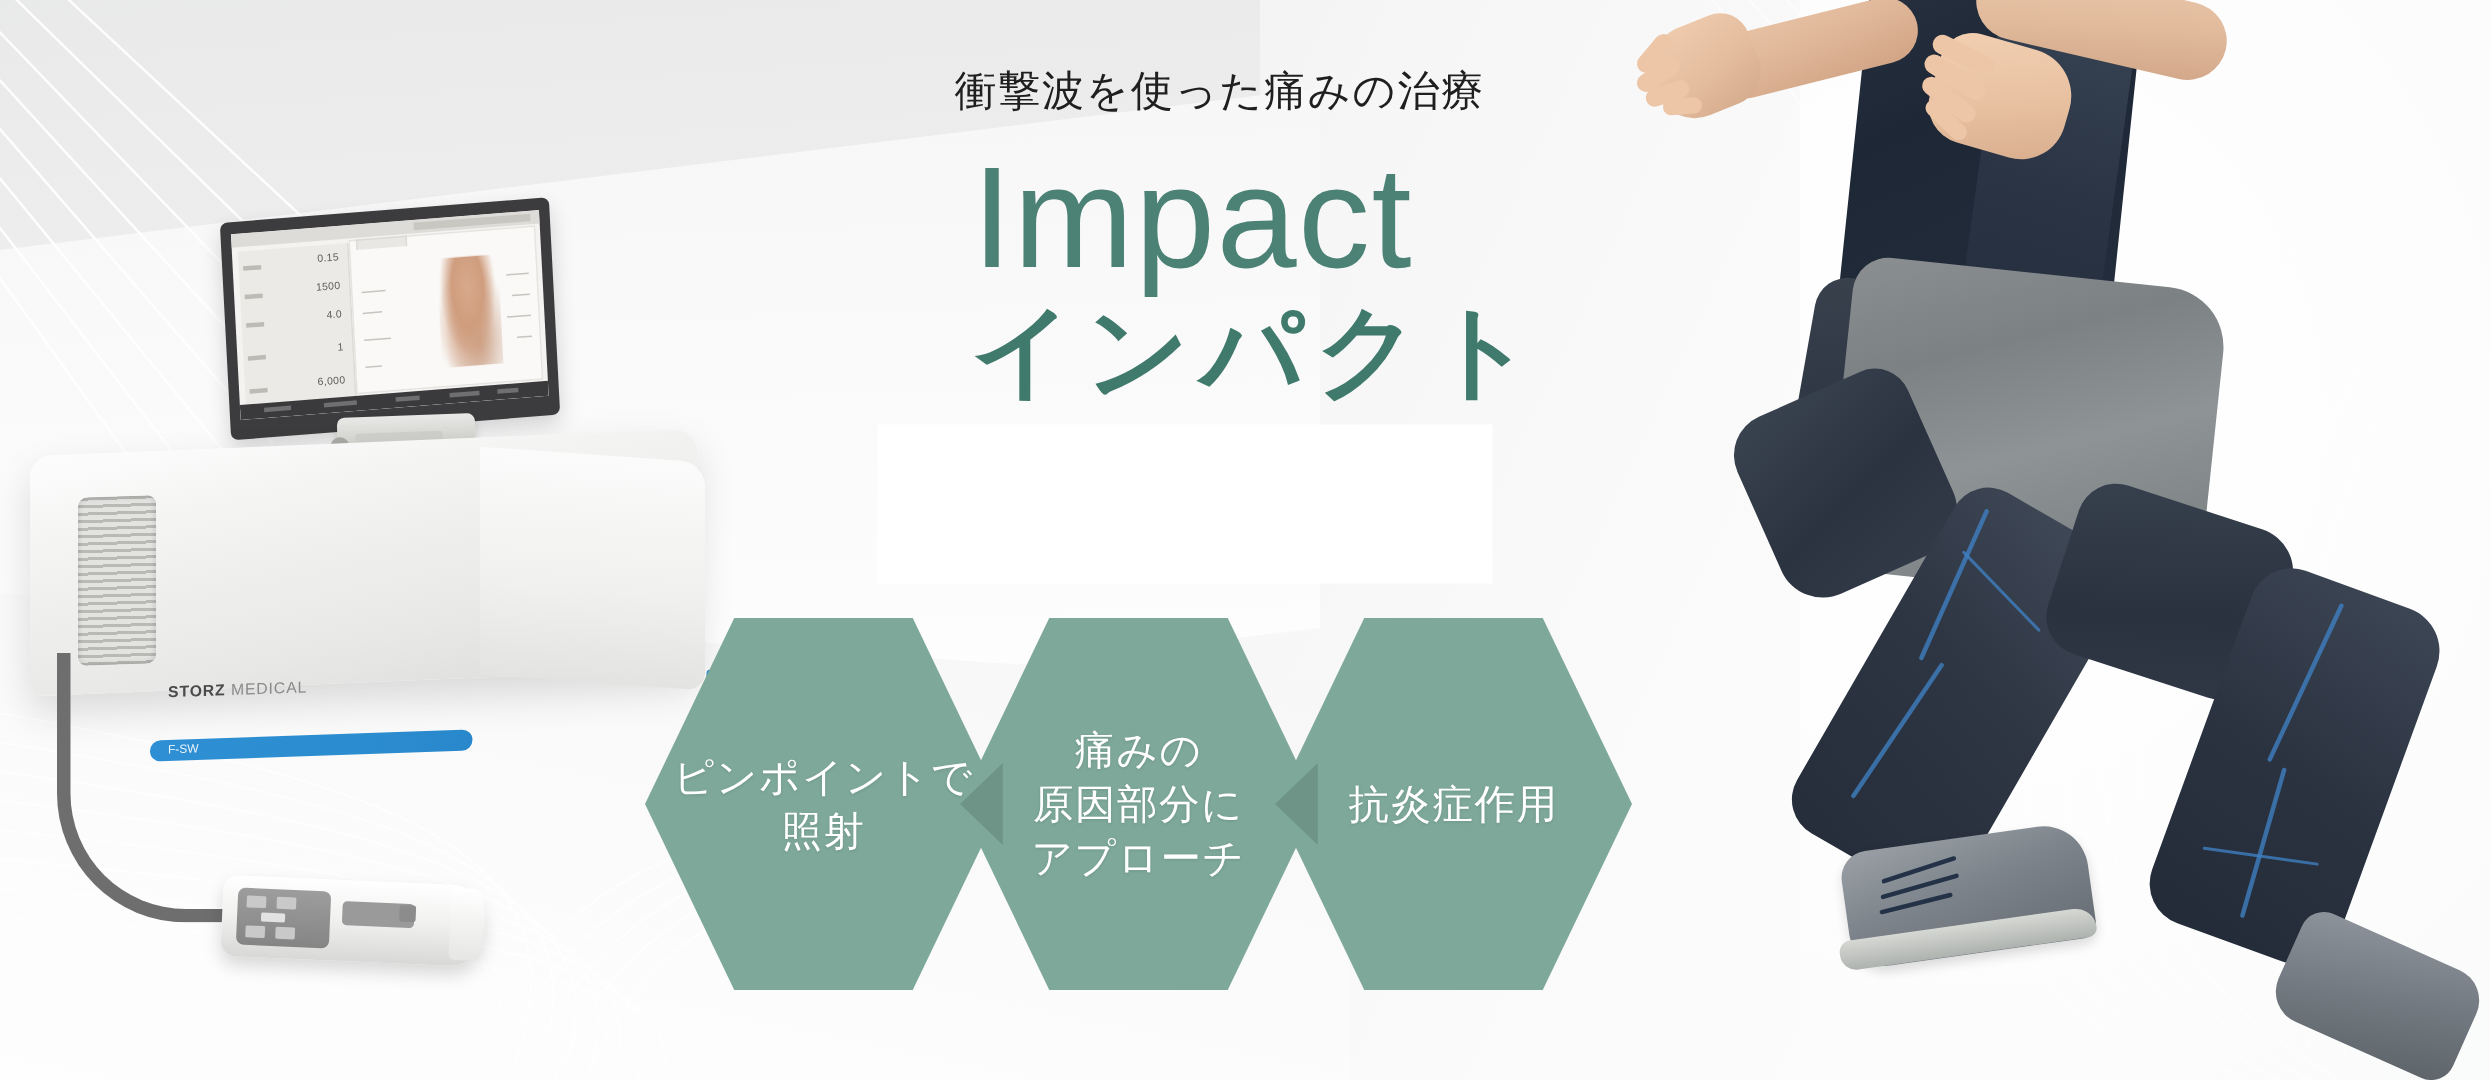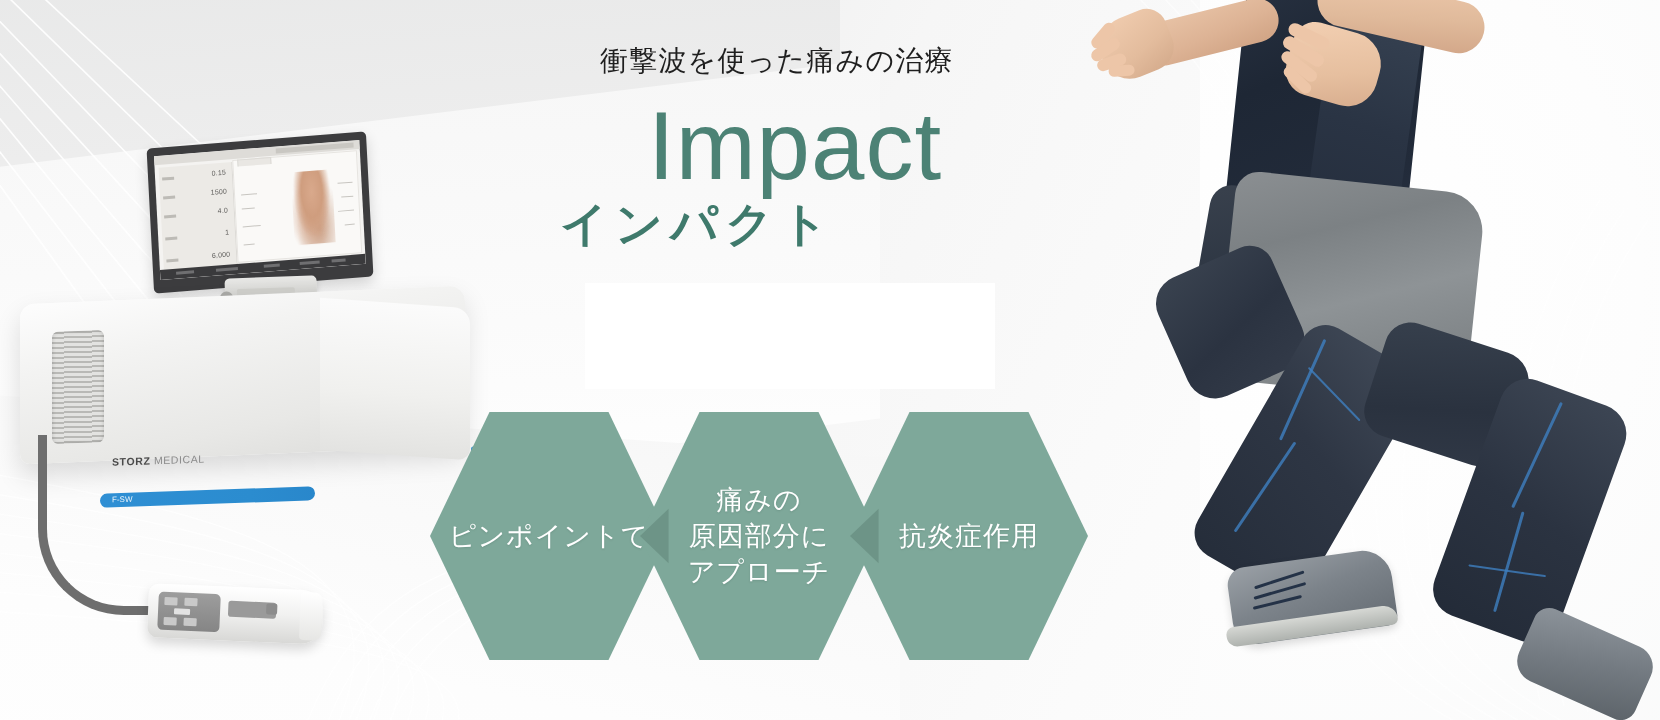--- a/index.html
+++ b/index.html
@@ -278,34 +278,34 @@
     background:linear-gradient(165deg,#8d949b 0%,#737a81 50%,#5c6369 100%);
     border-radius:16px 22px 16px 22px; transform:rotate(24deg);
   }
   .laces { position:absolute; background:#243247; border-radius:3px; }
 
   
   #copy { position:absolute; left:0; top:0; width:1035px; height:720px; }
 
   .kicker {
     position:absolute; left:600px; top:42px; width:390px;
-    text-align:left; font-size:28px; color:#1f1f1f;
+    text-align:right; font-size:28px; color:#1f1f1f;
     letter-spacing:1.2px; white-space:nowrap;
   }
   .logo-en {
     position:absolute; left:560px; top:98px; width:470px;
     text-align:center; font-size:96px; line-height:1;
     color:#4c8275; letter-spacing:1px;
     font-weight:300;
   }
   .logo-ja {
     position:absolute; left:560px; top:200px; width:470px;
-    text-align:left; font-size:47px; line-height:1;
+    text-align:right; font-size:68px; line-height:1;
     color:#3f7a6c; letter-spacing:7px;
-    font-family:Liberation Sans, sans-serif; font-weight:bold;
+    font-family:Liberation Serif, serif; font-weight:bold;
   }
   .lead {
     position:absolute; left:585px; top:283px; width:410px; height:106px;
     background:#ffffff;
     display:flex; flex-direction:column; align-items:center; justify-content:center;
     gap:4px;
   }
   .lead span {
     display:block; font-size:28px; color:#1d1d1d; letter-spacing:1px;
     line-height:1.22; white-space:nowrap;
@@ -522,20 +522,21 @@
 
     <div class="logo-ja">インパクト</div>
 
     <div class="lead">
     </div>
 
     <div id="hexrow">
       <div class="hex hex-1">
         <div class="hex-label">
           <span>ピンポイントで</span>
+          <span>照射</span>
         </div>
       </div>
 
       <div class="hex hex-3">
         <div class="hex-label">
           <span>抗炎症作用</span>
         </div>
       </div>
 
       <div class="hex hex-2">

